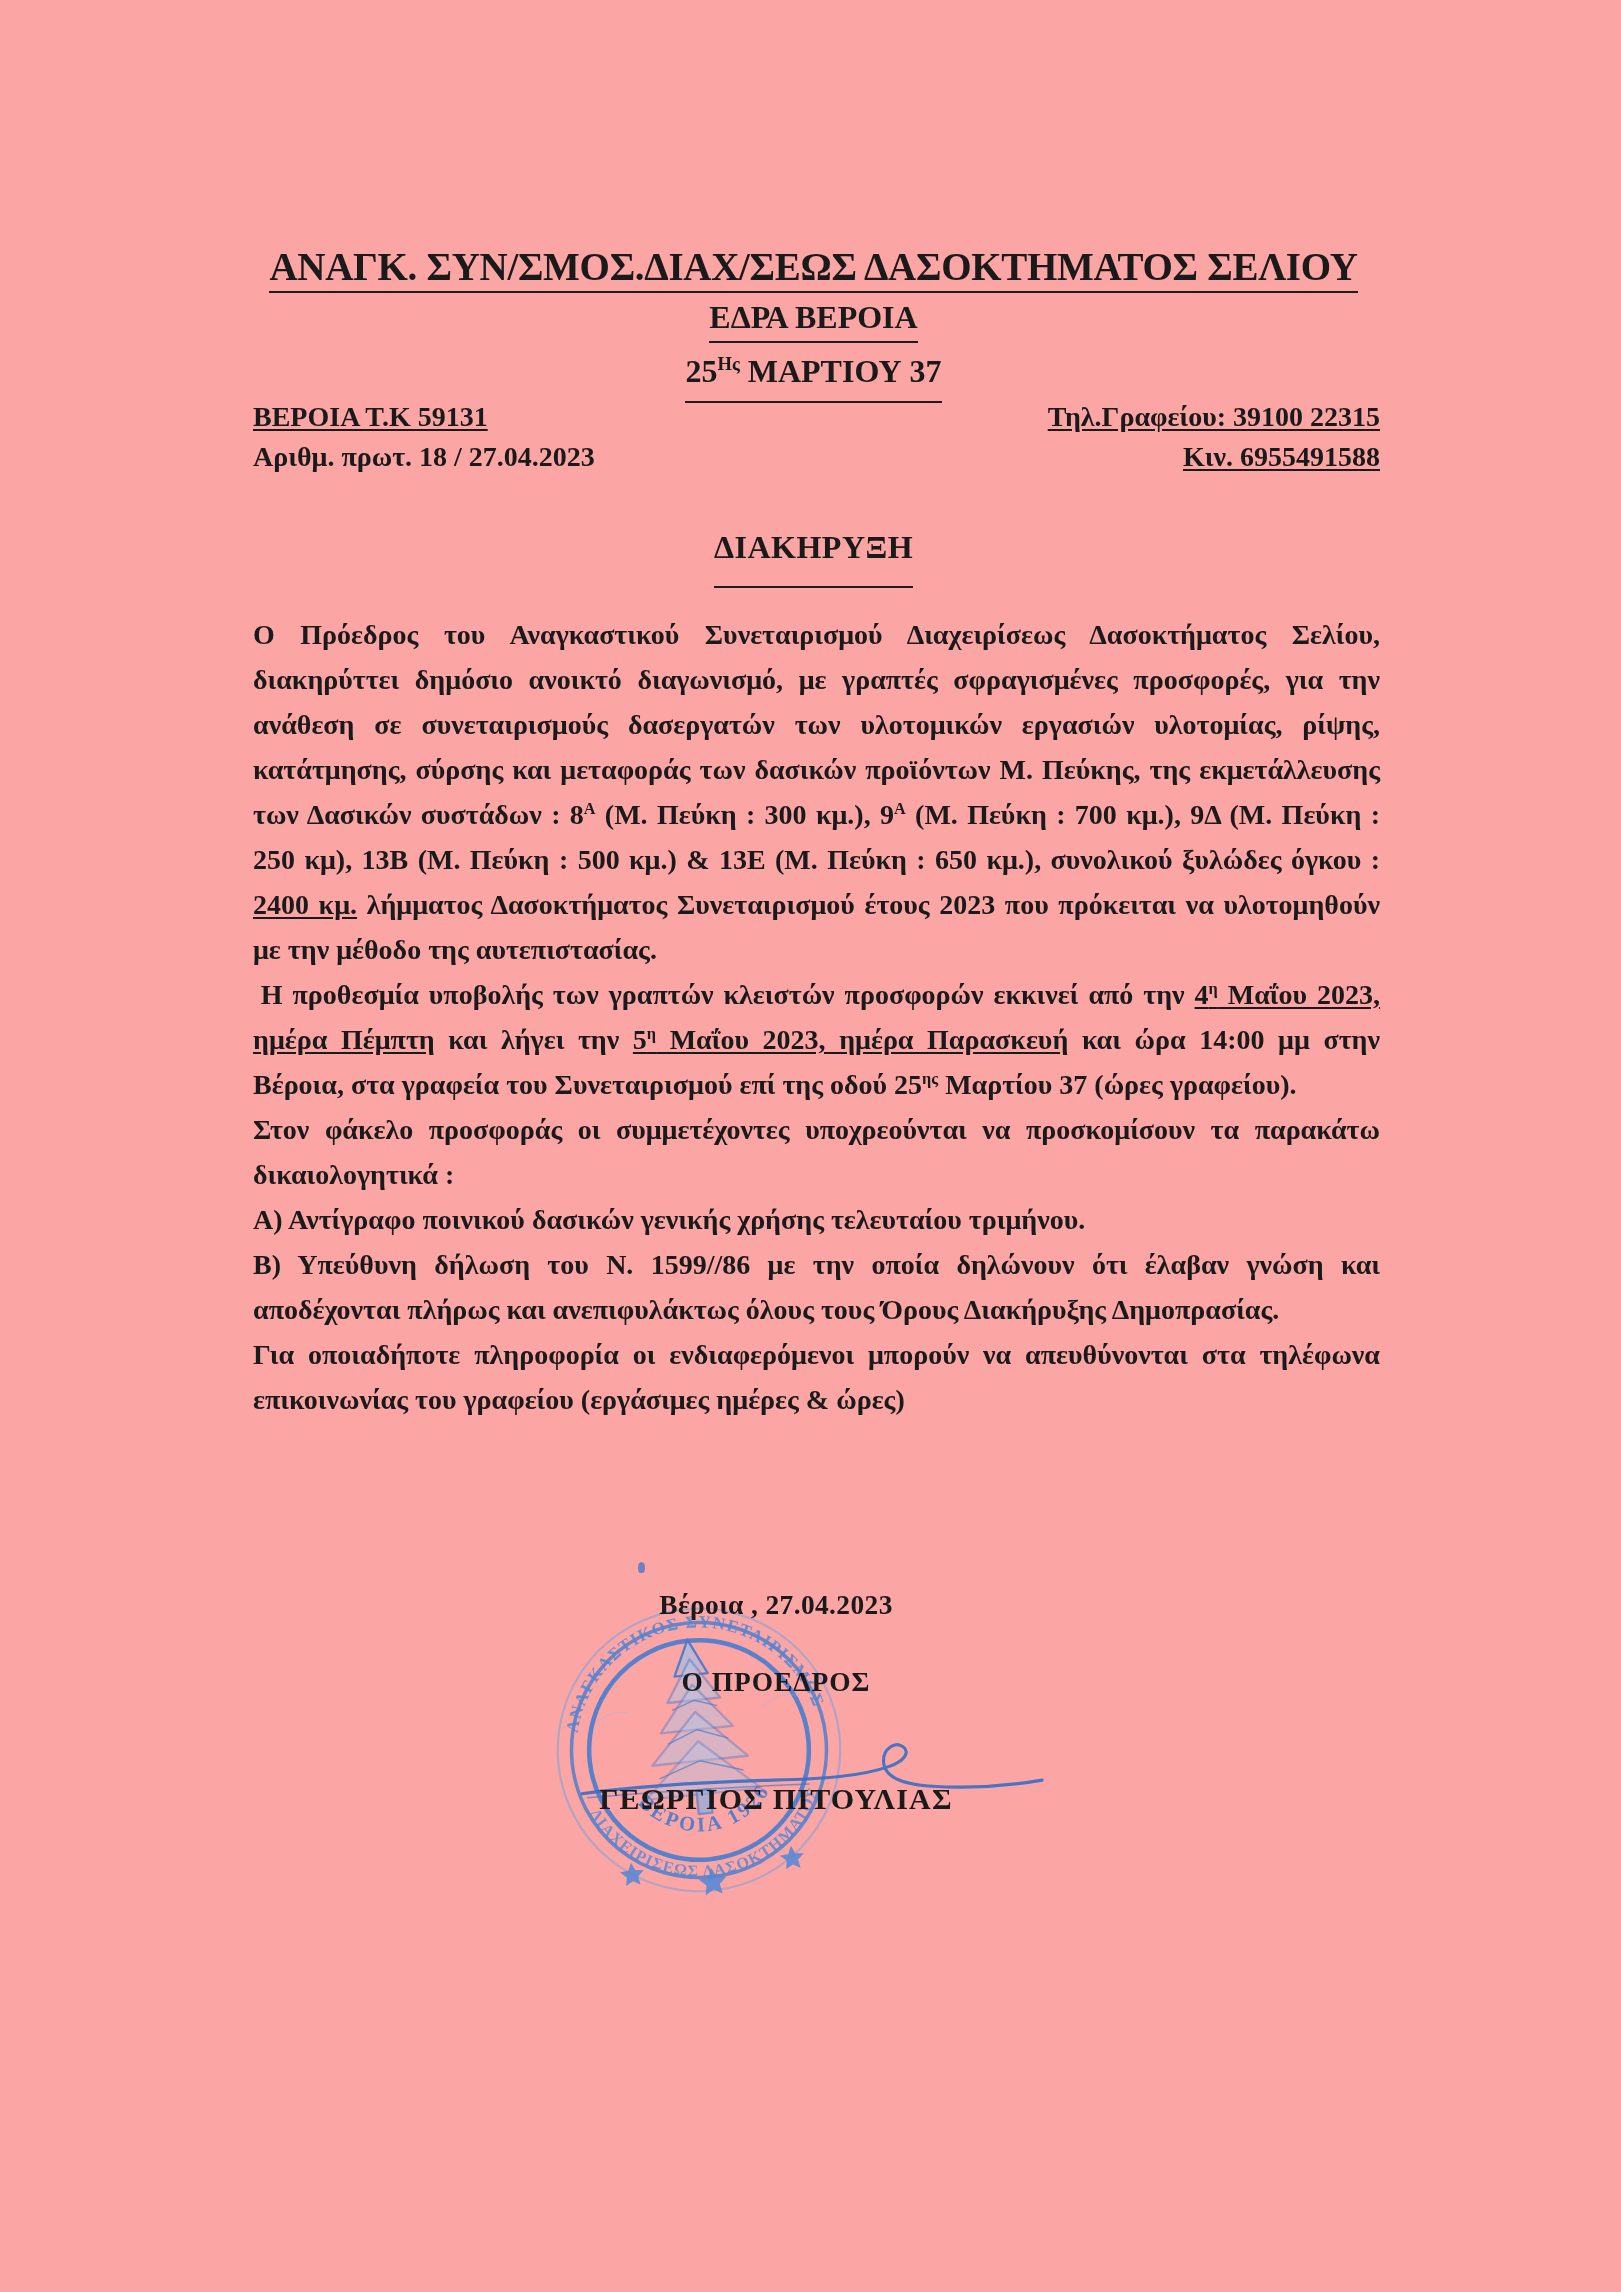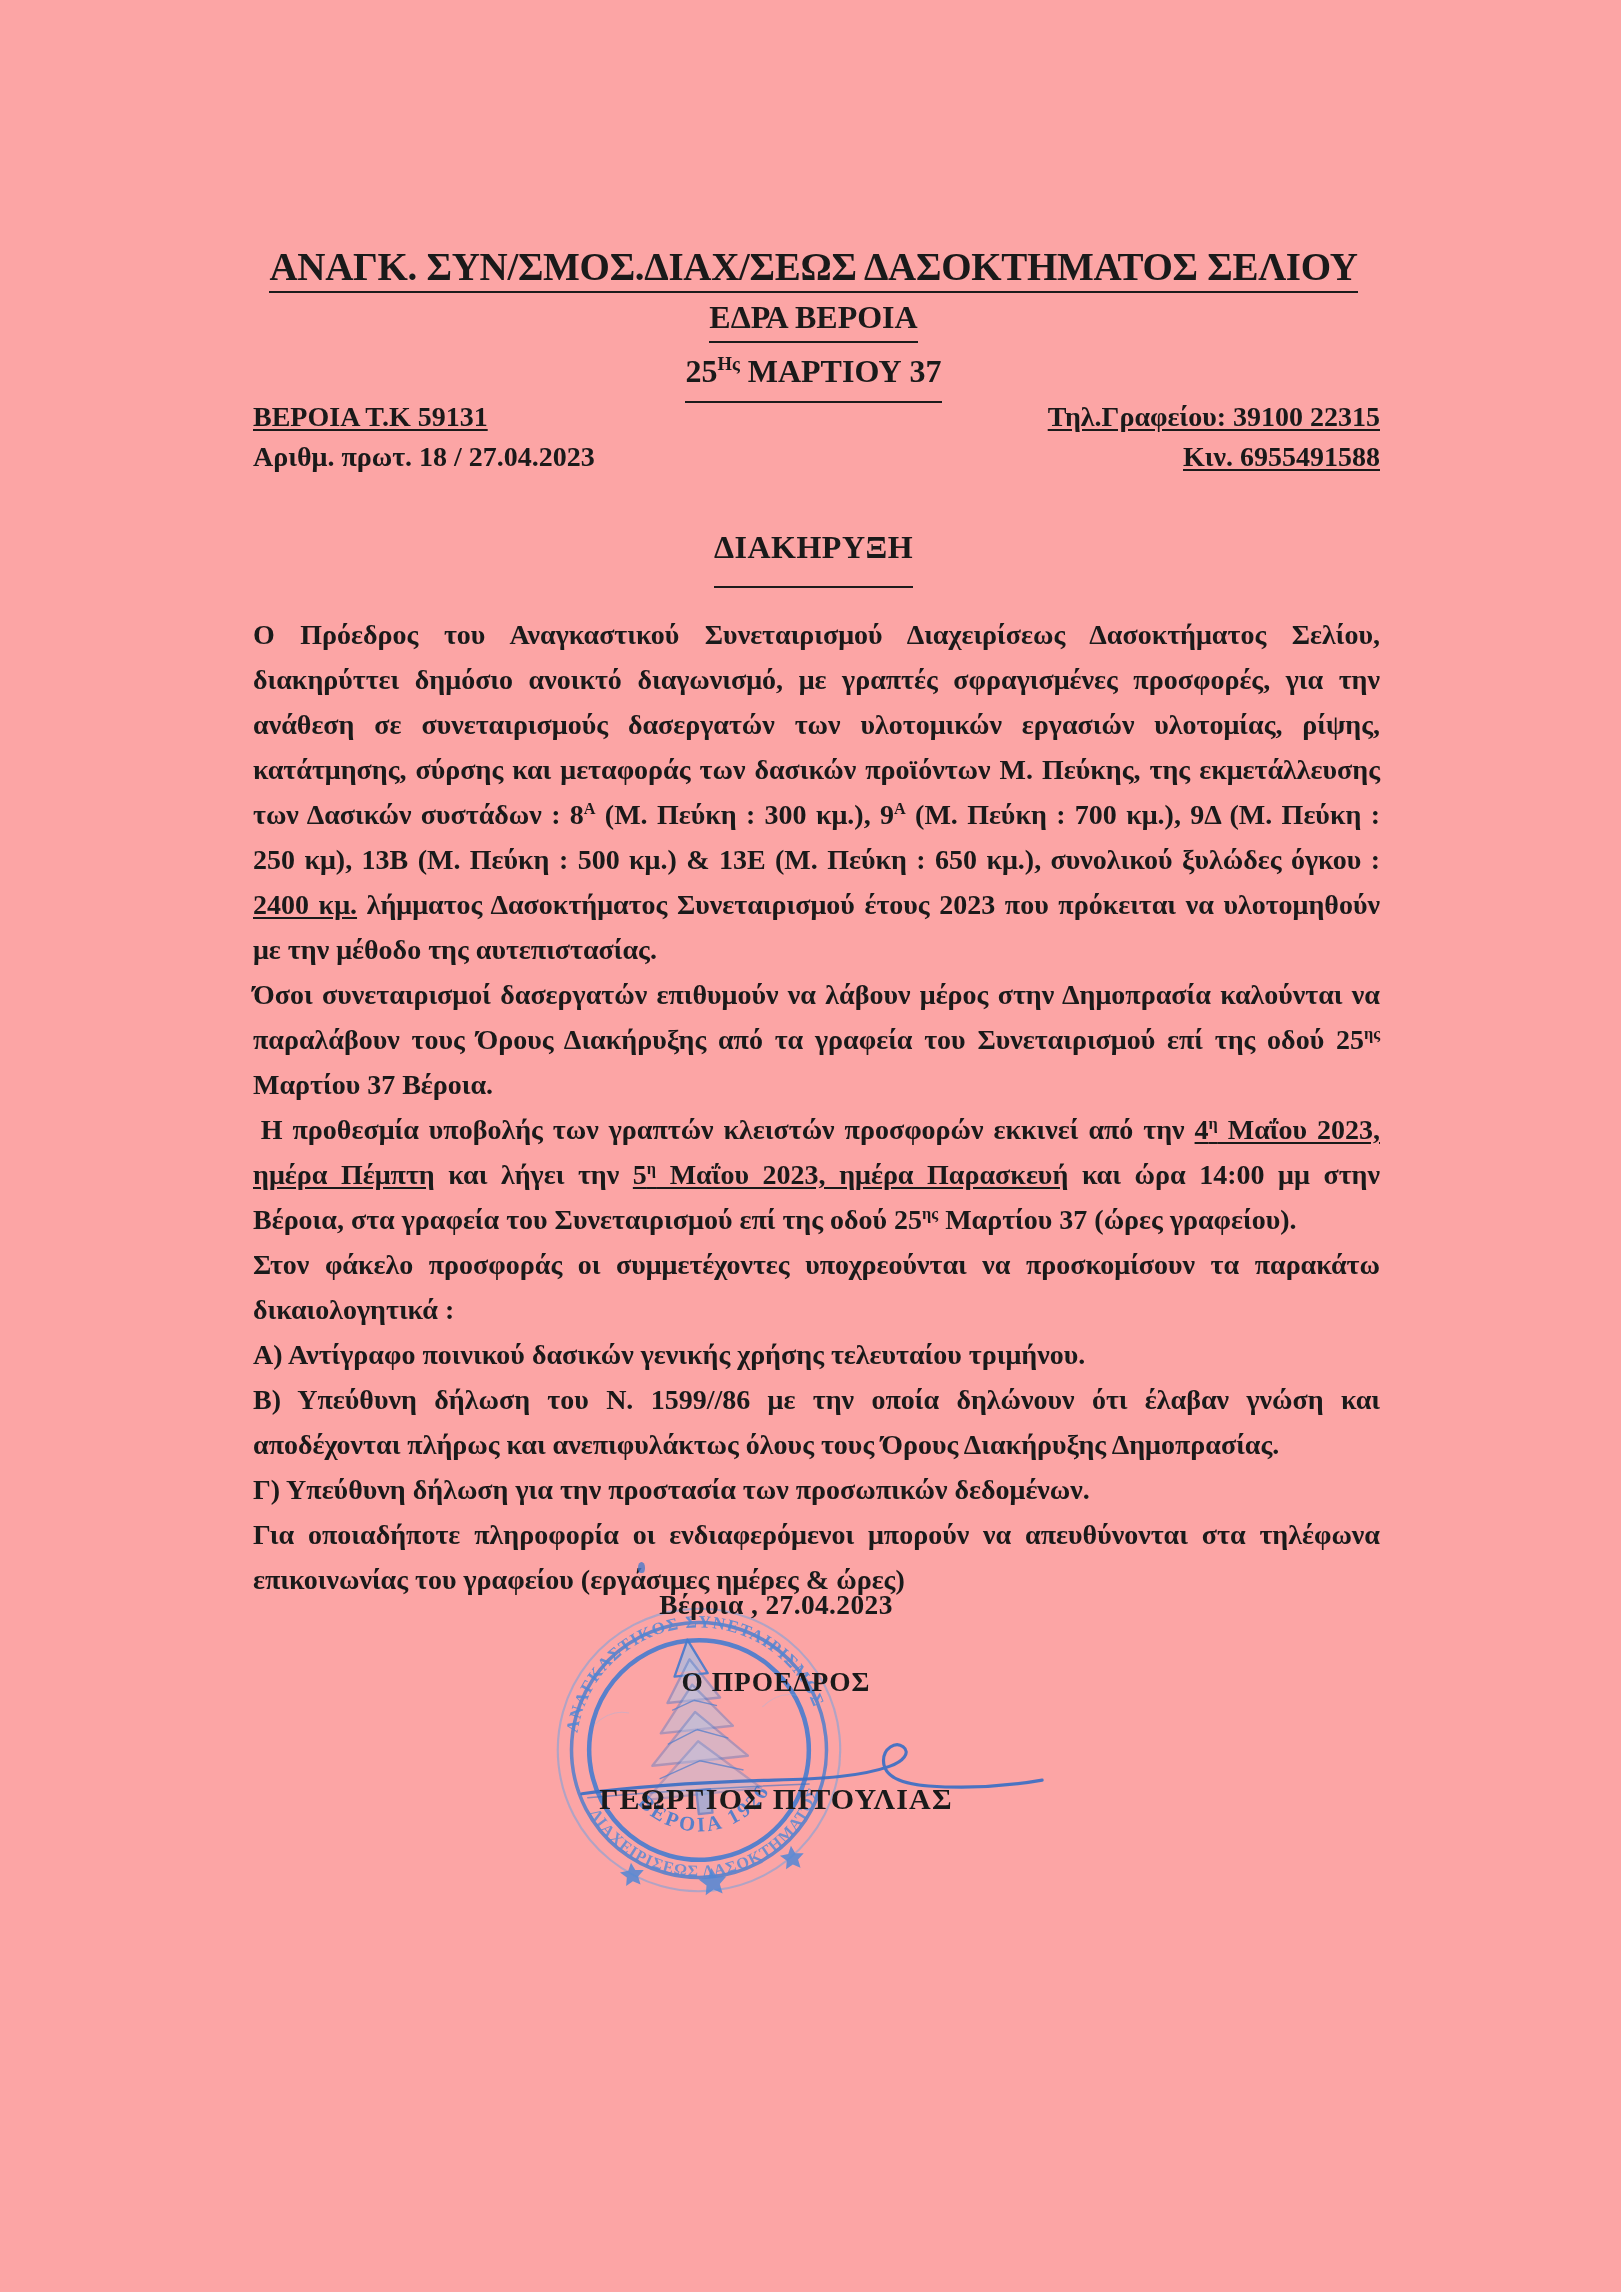--- a/index.html
+++ b/index.html
@@ -206,31 +206,29 @@
   </div>
 
   <div class="doc-title">
     <span>ΔΙΑΚΗΡΥΞΗ</span>
   </div>
 
   <div class="body-text">
 
     <p><span>Ο Πρόεδρος του Αναγκαστικού Συνεταιρισμού Διαχειρίσεως Δασοκτήματος Σελίου, διακηρύττει δημόσιο ανοικτό διαγωνισμό, με γραπτές σφραγισμένες προσφορές, για την ανάθεση σε συνεταιρισμούς δασεργατών των υλοτομικών εργασιών υλοτομίας, ρίψης, κατάτμησης, σύρσης και μεταφοράς των δασικών προϊόντων Μ. Πεύκης, της εκμετάλλευσης των Δασικών συστάδων : 8</span><sup class="sm">Α</sup><span> (Μ. Πεύκη : 300 κμ.), 9</span><sup class="sm">Α</sup><span> (Μ. Πεύκη : 700 κμ.), 9Δ (Μ. Πεύκη : 250 κμ), 13Β (Μ. Πεύκη : 500 κμ.) &amp; 13Ε (Μ. Πεύκη : 650 κμ.), συνολικού ξυλώδες όγκου : </span><span class="u">2400 κμ.</span><span> λήμματος Δασοκτήματος Συνεταιρισμού έτους 2023 που πρόκειται να υλοτομηθούν με την μέθοδο της αυτεπιστασίας.</span></p>
 
-    <p><span>Όσοι συνεταιρισμοί δασεργατών επιθυμούν να λάβουν μέρος στην Δημοπρασία καλούνται να παραλάβουν τους Όρους Διακήρυξης από τα γραφεία του Συνεταιρισμού επί της οδού 25</span><sup class="sm">ης</sup><span> Μαρτίου 37 Βέροια.</span></p>
 
     <p class="indent1"><span> Η προθεσμία υποβολής των γραπτών κλειστών προσφορών εκκινεί από την </span><span class="u"><span>4</span><sup class="sm">η</sup><span> Μαΐου 2023, ημέρα Πέμπτη</span></span><span> και λήγει την </span><span class="u"><span>5</span><sup class="sm">η</sup><span> Μαΐου 2023, ημέρα Παρασκευή</span></span><span> και ώρα 14:00 μμ στην Βέροια, στα γραφεία του Συνεταιρισμού επί της οδού 25</span><sup class="sm">ης</sup><span> Μαρτίου 37 (ώρες γραφείου).</span></p>
 
     <p>Στον φάκελο προσφοράς οι συμμετέχοντες υποχρεούνται να προσκομίσουν τα παρακάτω δικαιολογητικά :</p>
 
     <p>Α) Αντίγραφο ποινικού δασικών γενικής χρήσης τελευταίου τριμήνου.</p>
 
     <p>Β) Υπεύθυνη δήλωση του Ν. 1599//86 με την οποία δηλώνουν ότι έλαβαν γνώση και αποδέχονται πλήρως και ανεπιφυλάκτως όλους τους Όρους Διακήρυξης Δημοπρασίας.</p>
 
-    <p>Γ) Υπεύθυνη δήλωση για την προστασία των προσωπικών δεδομένων.</p>
 
     <p>Για οποιαδήποτε πληροφορία οι ενδιαφερόμενοι μπορούν να απευθύνονται στα τηλέφωνα επικοινωνίας του γραφείου (εργάσιμες ημέρες &amp; ώρες)</p>
   </div>
 
   <div class="ink-dot"></div>
 
   <div class="stamp">
     <svg viewBox="0 0 310 310" xmlns="http://www.w3.org/2000/svg">
       <defs>
         <path id="arcOuterTop" d="M 30,155 A 125,125 0 0 1 280,155"></path>

